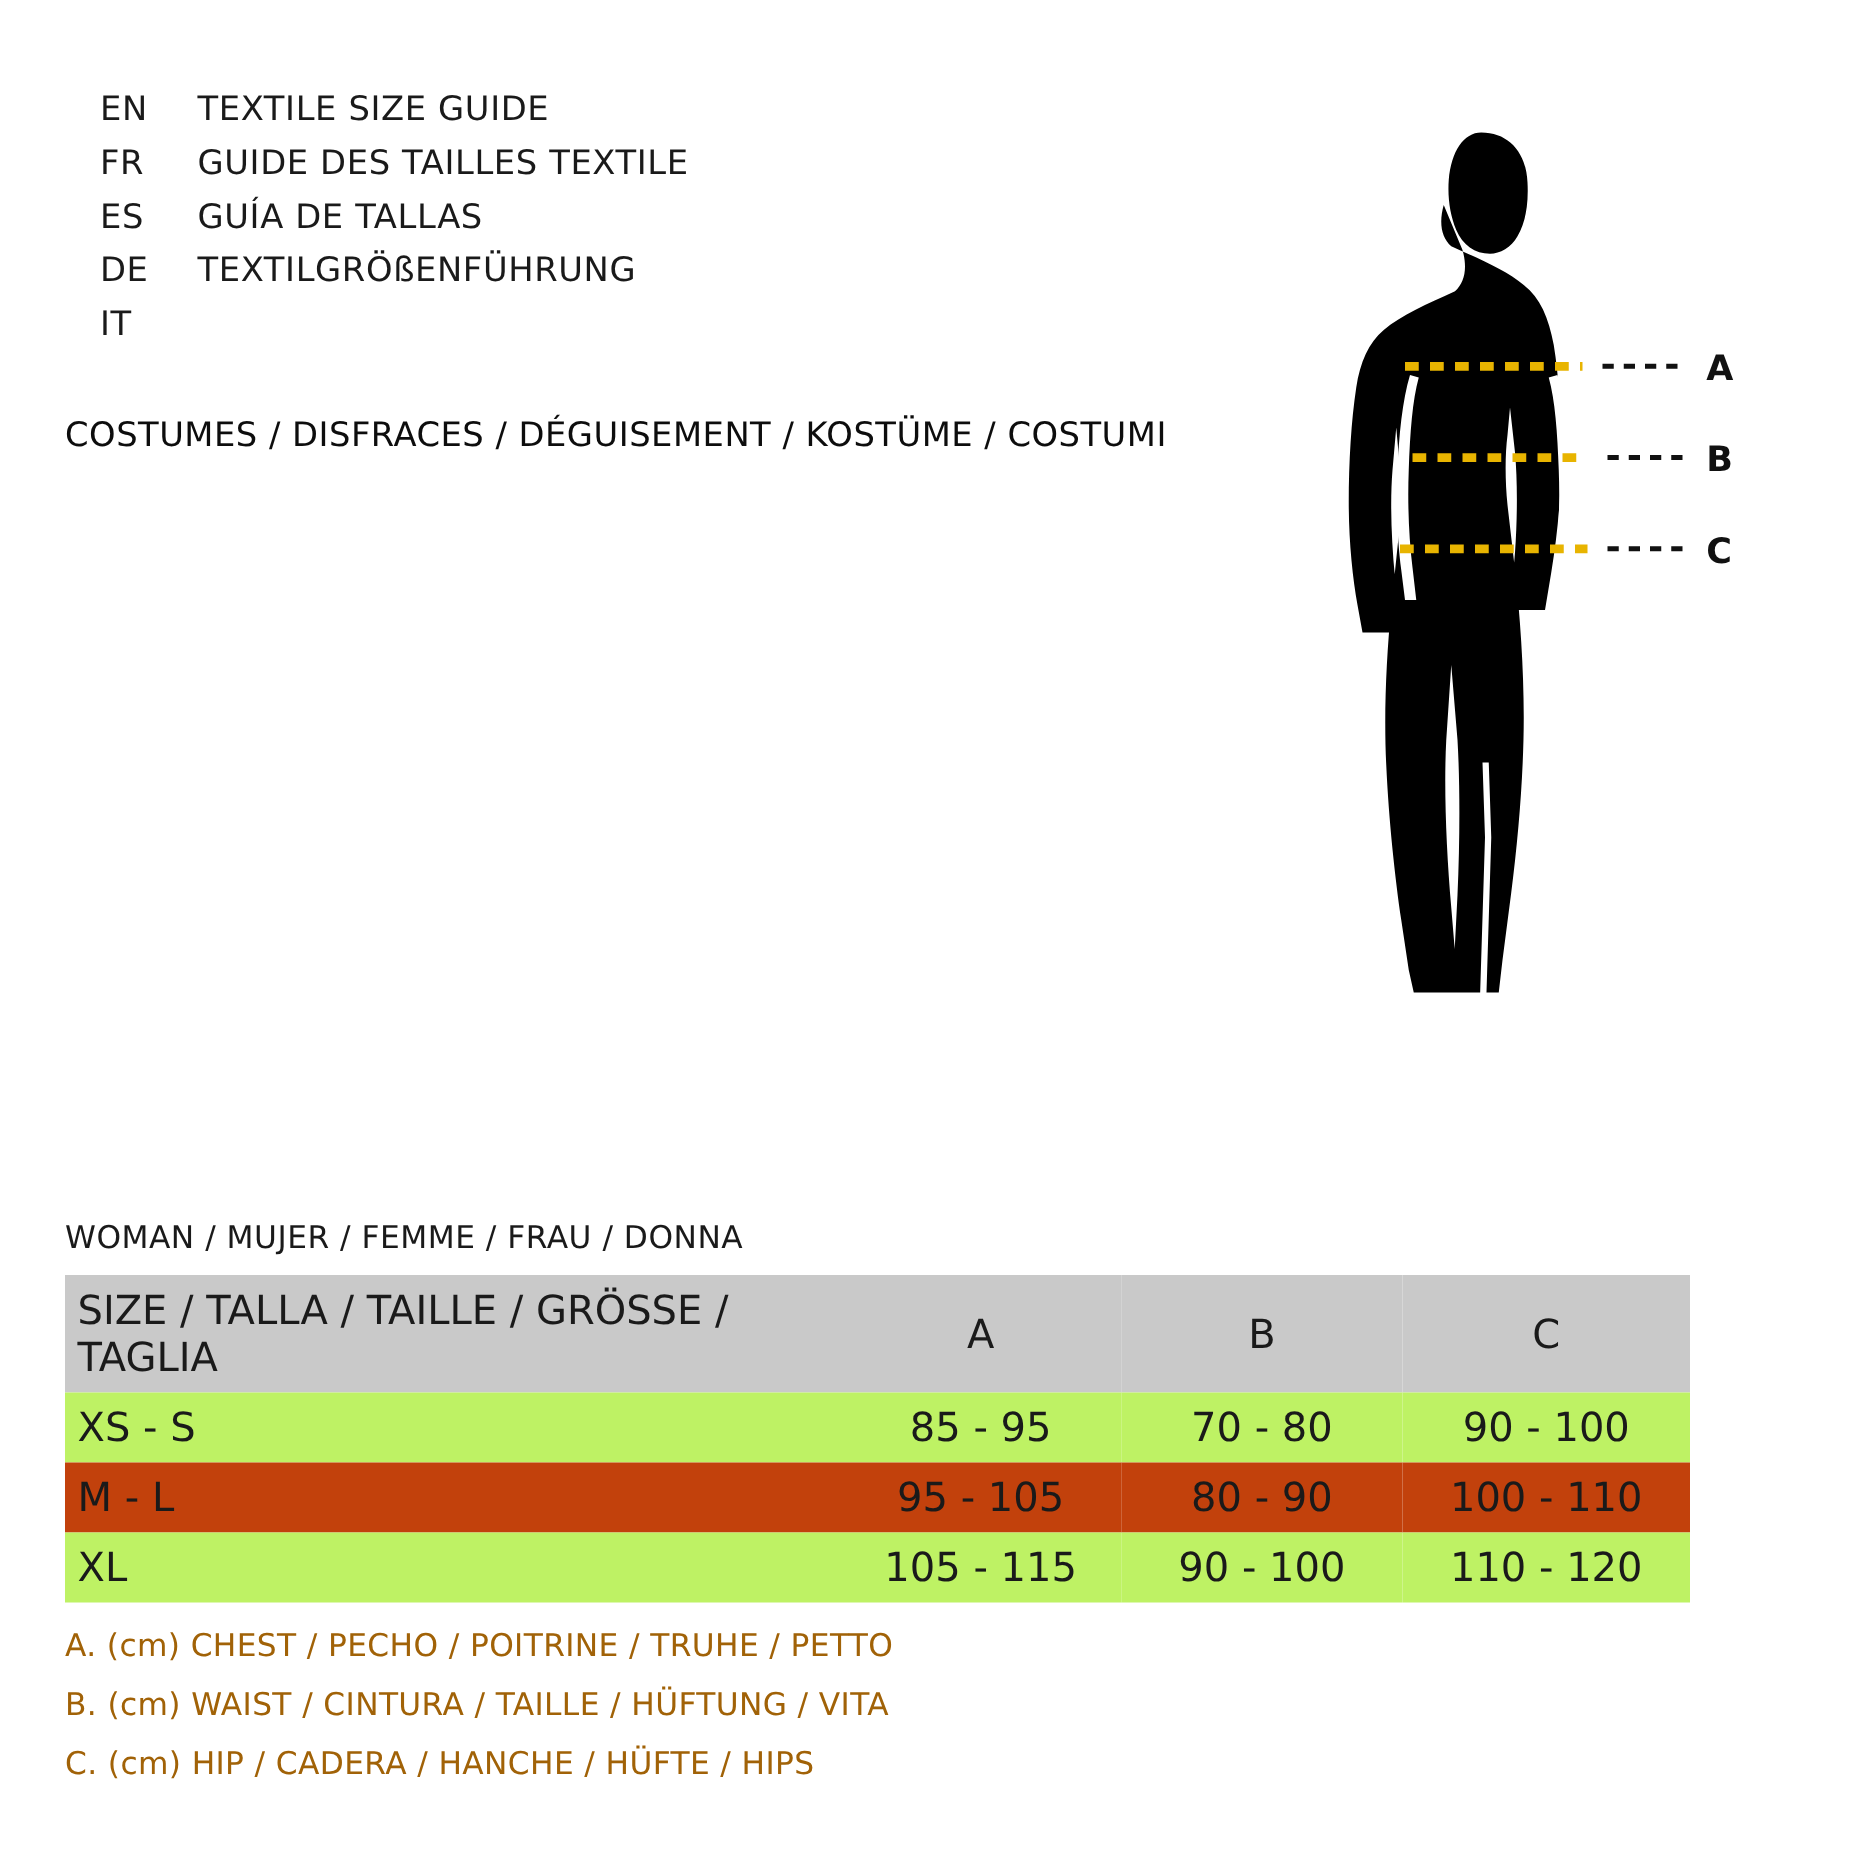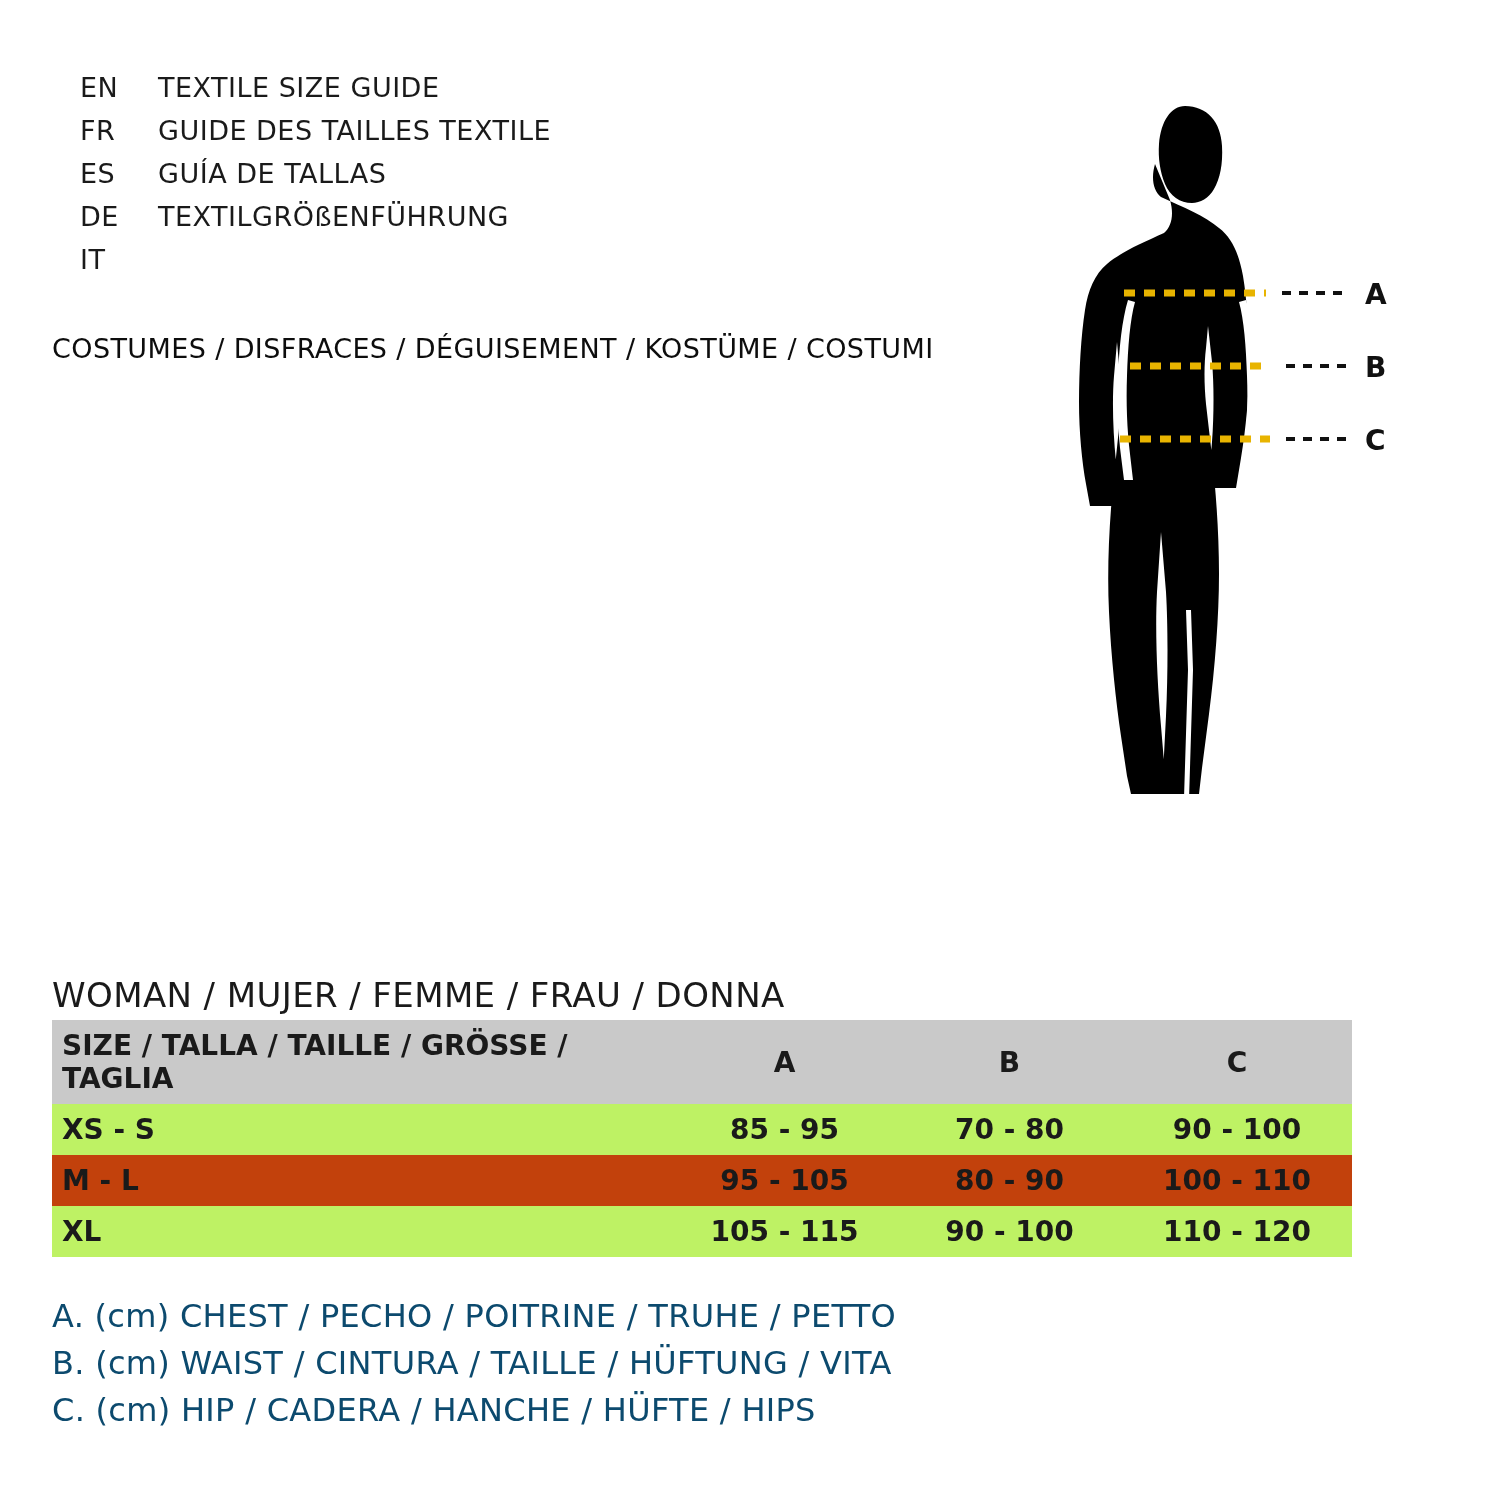--- a/index.html
+++ b/index.html
@@ -74,34 +74,34 @@
   .marker-c { left: 345px; top: 374px; }
 
   
   .table-block {
     position: absolute;
     left: 52px;
     top: 975px;
     width: 1360px;
   }
   .table-caption {
-    font-size: 34px;
+    font-size: 25px;
     letter-spacing: 0.4px;
     color: #1a1a1a;
-    margin-bottom: 5px;
+    margin-bottom: 16px;
   }
   table.size-table {
     border-collapse: collapse;
     width: 1300px;
     table-layout: fixed;
   }
   table.size-table th,
   table.size-table td {
-    font-size: 28px;
-    font-weight: bold;
+    font-size: 32px;
+    font-weight: normal;
     color: #1a1a1a;
     padding: 9px 0 9px 10px;
     text-align: left;
   }
   table.size-table th.col-m,
   table.size-table td.col-m {
     text-align: center;
     padding-left: 0;
   }
   table.size-table colgroup col.c-size { width: 620px; }
@@ -113,23 +113,23 @@
   tr.row-plain { background: #bef264; }
 
   
   .notes {
     position: absolute;
     left: 52px;
     top: 1293px;
     width: 1000px;
   }
   .note-line {
-    font-size: 32px;
+    font-size: 25px;
     letter-spacing: 0.3px;
-    color: #0c4a6e;
+    color: #a16207;
     height: 47px;
     line-height: 47px;
   }
 </style>
 </head>
 <body>
 
 <div class="lang-block">
   <div class="lang-row">
     <span class="lang-code">EN</span>

